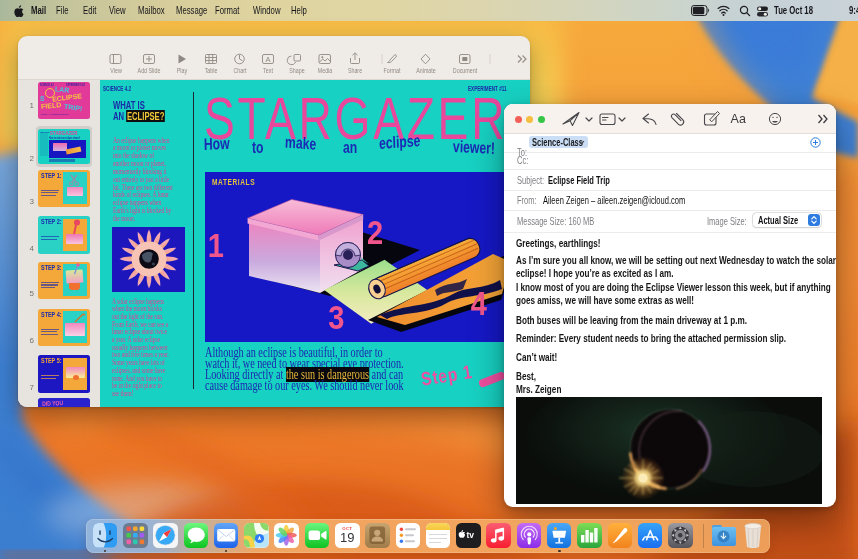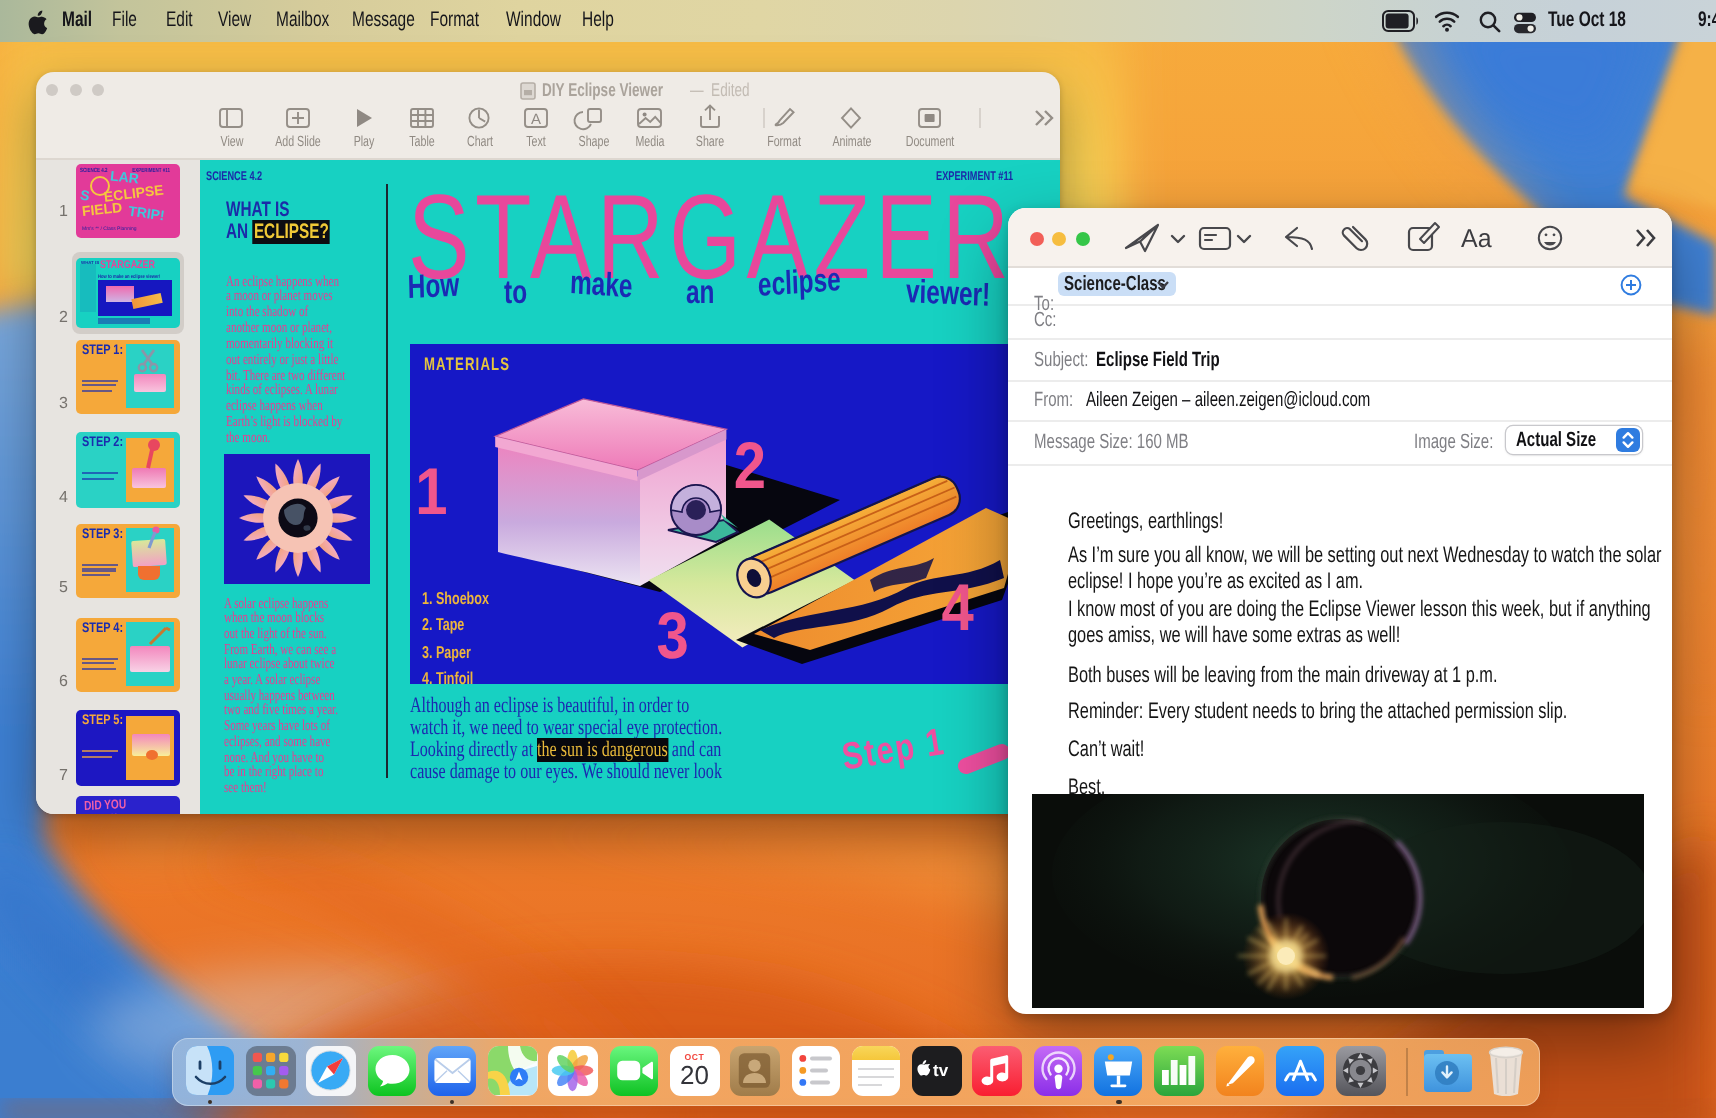--- a/index.html
+++ b/index.html
@@ -32,21 +32,21 @@
   .pinkt{color:#e83d92;}
   
   #mail{position:absolute;left:504px;top:104px;width:332px;height:403px;border-radius:9px;
     background:#fff;box-shadow:0 14px 34px rgba(0,0,0,.38), 0 2px 6px rgba(0,0,0,.22);overflow:hidden;}
   #mail-toolbar{position:absolute;left:0;top:0;width:100%;height:29px;background:#f7f2ed;
      border-bottom:1px solid #e2ddd8;}
   .mrow{position:absolute;left:0;width:100%;border-bottom:1px solid #ececec;}
   .mlab{color:#7f7f84;}
   #mail .hdr{font-size:10.3px;}
   #mbody{position:absolute;left:12px;top:0;width:310px;font-size:11.2px;color:#151515;line-height:13px;}
-  #mbody p{position:absolute;margin:18px;white-space:nowrap;}
+  #mbody p{position:absolute;margin:0;white-space:nowrap;font-weight:bold;}
   
   #dock{position:absolute;left:86px;top:519px;width:684px;height:34px;border-radius:8px;
     background:linear-gradient(90deg,rgba(150,182,220,.95) 0,rgba(152,184,221,.93) 65px,rgba(192,186,174,.88) 112px,rgba(244,180,114,.85) 170px,rgba(247,178,108,.84) 300px,rgba(248,178,106,.84) 520px,rgba(246,172,100,.85) 684px);
     box-shadow:inset 0 0 0 0.5px rgba(255,255,255,.35), 0 3px 10px rgba(120,50,10,.18);}
   .dicon{position:absolute;top:4px;width:24.5px;height:24.5px;border-radius:5.5px;overflow:hidden;}
   .ddot{position:absolute;top:30.5px;width:2.5px;height:2.5px;border-radius:50%;background:#3c3026;}
 </style>
 </head>
 <body>
 <svg id="wall" viewBox="0 0 858 559">
@@ -137,31 +137,20 @@
       <rect x="0" y="6" width="11" height="4.6" rx="2.3" opacity=".95"></rect>
     </g>
     <circle cx="2.7" cy="2.7" r="1.55" fill="#f0efe8"></circle>
     <circle cx="8.3" cy="8.3" r="1.55" fill="#f0efe8"></circle>
   </svg>
   <span class="it" style="left:774px;font-weight:600"><span class="tx">Tue Oct 18</span></span>
   <span class="it" style="left:849px;font-weight:600"><span class="tx">9:41 AM</span></span>
 </div>
 
 <div id="keynote">
-  <div id="kn-title">
-    <div class="tl" style="left:5px;top:5.5px;width:6.4px;height:6.4px;background:#cfcac5"></div>
-    <div class="tl" style="left:16.5px;top:5.5px;width:6.4px;height:6.4px;background:#cfcac5"></div>
-    <div class="tl" style="left:28px;top:5.5px;width:6.4px;height:6.4px;background:#cfcac5"></div>
-    <svg class="abs" style="left:242px;top:4.5px" width="8" height="9" viewBox="0 0 8 9">
-      <rect x="0.5" y="0.5" width="7" height="8" rx="1" fill="#ddd8d2" stroke="#b5aea6" stroke-width=".8"></rect>
-      <rect x="2" y="4" width="4" height="2.6" fill="#b5aea6"></rect>
-    </svg>
-    <span class="abs" style="left:253px;top:3.5px;font-size:9.3px;font-weight:bold;color:#aaa39b"><span class="tx">DIY Eclipse Viewer</span></span>
-    <span class="abs" style="left:327px;top:3.5px;font-size:9.3px;color:#c2bbb3"><span class="tx">—&nbsp; Edited</span></span>
-  </div>
   <div id="kn-toolbar">
     <svg class="abs" style="left:0;top:-2.5px" width="512" height="27" viewBox="0 0 512 27">
       <g fill="none" stroke="#948e87" stroke-width="0.95">
 
         <rect x="92" y="3.5" width="11" height="9" rx="1.5"></rect>
           <line x1="95.5" y1="3.5" x2="95.5" y2="12.5"></line>
 
         <rect x="125.5" y="3.5" width="11" height="9" rx="1.5"></rect>
           <line x1="128" y1="8" x2="134" y2="8"></line>
           <line x1="131" y1="5" x2="131" y2="11"></line>
@@ -439,26 +428,23 @@
           <ellipse cx="0" cy="0" rx="3.4" ry="4.6" fill="#0e0e38"></ellipse>
         </g>
 
         <g fill="#f0568c" font-family="Liberation Sans" font-size="33" font-weight="bold">
           <text x="3" y="85" transform="scale(.88,1)">1</text>
           <text x="184" y="72" transform="scale(.88,1)">2</text>
           <text x="140" y="157" transform="scale(.88,1)">3</text>
           <text x="302" y="143" transform="scale(.88,1)">4</text>
         </g>
       </svg>
-      <div class="abs" style="left:6px;top:121px;font-size:8.6px;font-weight:bold;color:#edb53c;line-height:13.4px">
-        <span class="txb">1. Shoebox<br>2. Tape<br>3. Paper<br>4. Tinfoil</span>
-      </div>
     </div>
 
-    <div class="abs" style="left:105px;top:268.5px;font-family:'Liberation Serif',serif;font-size:11px;line-height:10.9px;color:#1b28b0">
+    <div class="abs" style="left:105px;top:268.5px;font-family:'Liberation Serif',serif;font-size:14px;line-height:10.9px;color:#1b28b0">
       <span class="txb">Although an eclipse is beautiful, in order to<br>watch it, we need to wear special eye protection.<br>Looking directly at <span style="background:#08080e;color:#e8b93a">the sun is dangerous</span> and can<br>cause damage to our eyes. We should never look</span>
     </div>
     <span class="abs" style="left:321px;top:284px;font-size:19px;font-weight:bold;color:#ef4fa0;letter-spacing:1px;transform:rotate(-9deg)"><span class="tx" style="transform:scaleX(.82)">Step 1</span></span>
     <svg class="abs" style="left:377px;top:283px" width="56" height="30" viewBox="0 0 56 30">
       <path d="M6 20 L24 13" stroke="#ef4fa0" stroke-width="8" fill="none" stroke-linecap="round"></path>
       <path d="M30 6 L54 11 L34 21 Z" fill="#ef4fa0"></path>
     </svg>
   </div>
 </div>
 
@@ -683,21 +669,21 @@
 
   <div class="dicon" style="left:218.7px;background:linear-gradient(180deg,#69f67e,#0fc223)">
     <svg width="24.5" height="24.5" viewBox="0 0 24.5 24.5">
       <rect x="3.6" y="7.4" width="11.5" height="9.7" rx="2.6" fill="#fff"></rect>
       <path d="M16.2 11 L20.6 8 c.4-.3.9 0 .9.5 v7.5 c0 .5-.5.8-.9.5 l-4.4-3z" fill="#fff"></path>
     </svg>
   </div>
 
   <div class="dicon" style="left:249px;background:#fff">
     <div class="abs" style="left:0;top:2.6px;width:100%;text-align:center;font-size:4.3px;font-weight:bold;color:#f2453d;letter-spacing:.3px">OCT</div>
-    <div class="abs" style="left:0;top:6.5px;width:100%;text-align:center;font-size:13px;color:#33343a">20</div>
+    <div class="abs" style="left:0;top:6.5px;width:100%;text-align:center;font-size:13px;color:#33343a">19</div>
   </div>
 
   <div class="dicon" style="left:279.3px;background:linear-gradient(180deg,#c8a470,#a07c4a)">
     <svg width="24.5" height="24.5" viewBox="0 0 24.5 24.5">
       <rect x="4.4" y="3.6" width="15.7" height="17.3" rx="2.8" fill="#7a5a30" opacity=".7"></rect>
       <circle cx="12.25" cy="9.8" r="3.1" fill="#c8a87a"></circle>
       <path d="M6.5 18.5 c0-3.2 2.6-5 5.75-5 s5.75 1.8 5.75 5 z" fill="#c8a87a"></path>
     </svg>
   </div>
 

